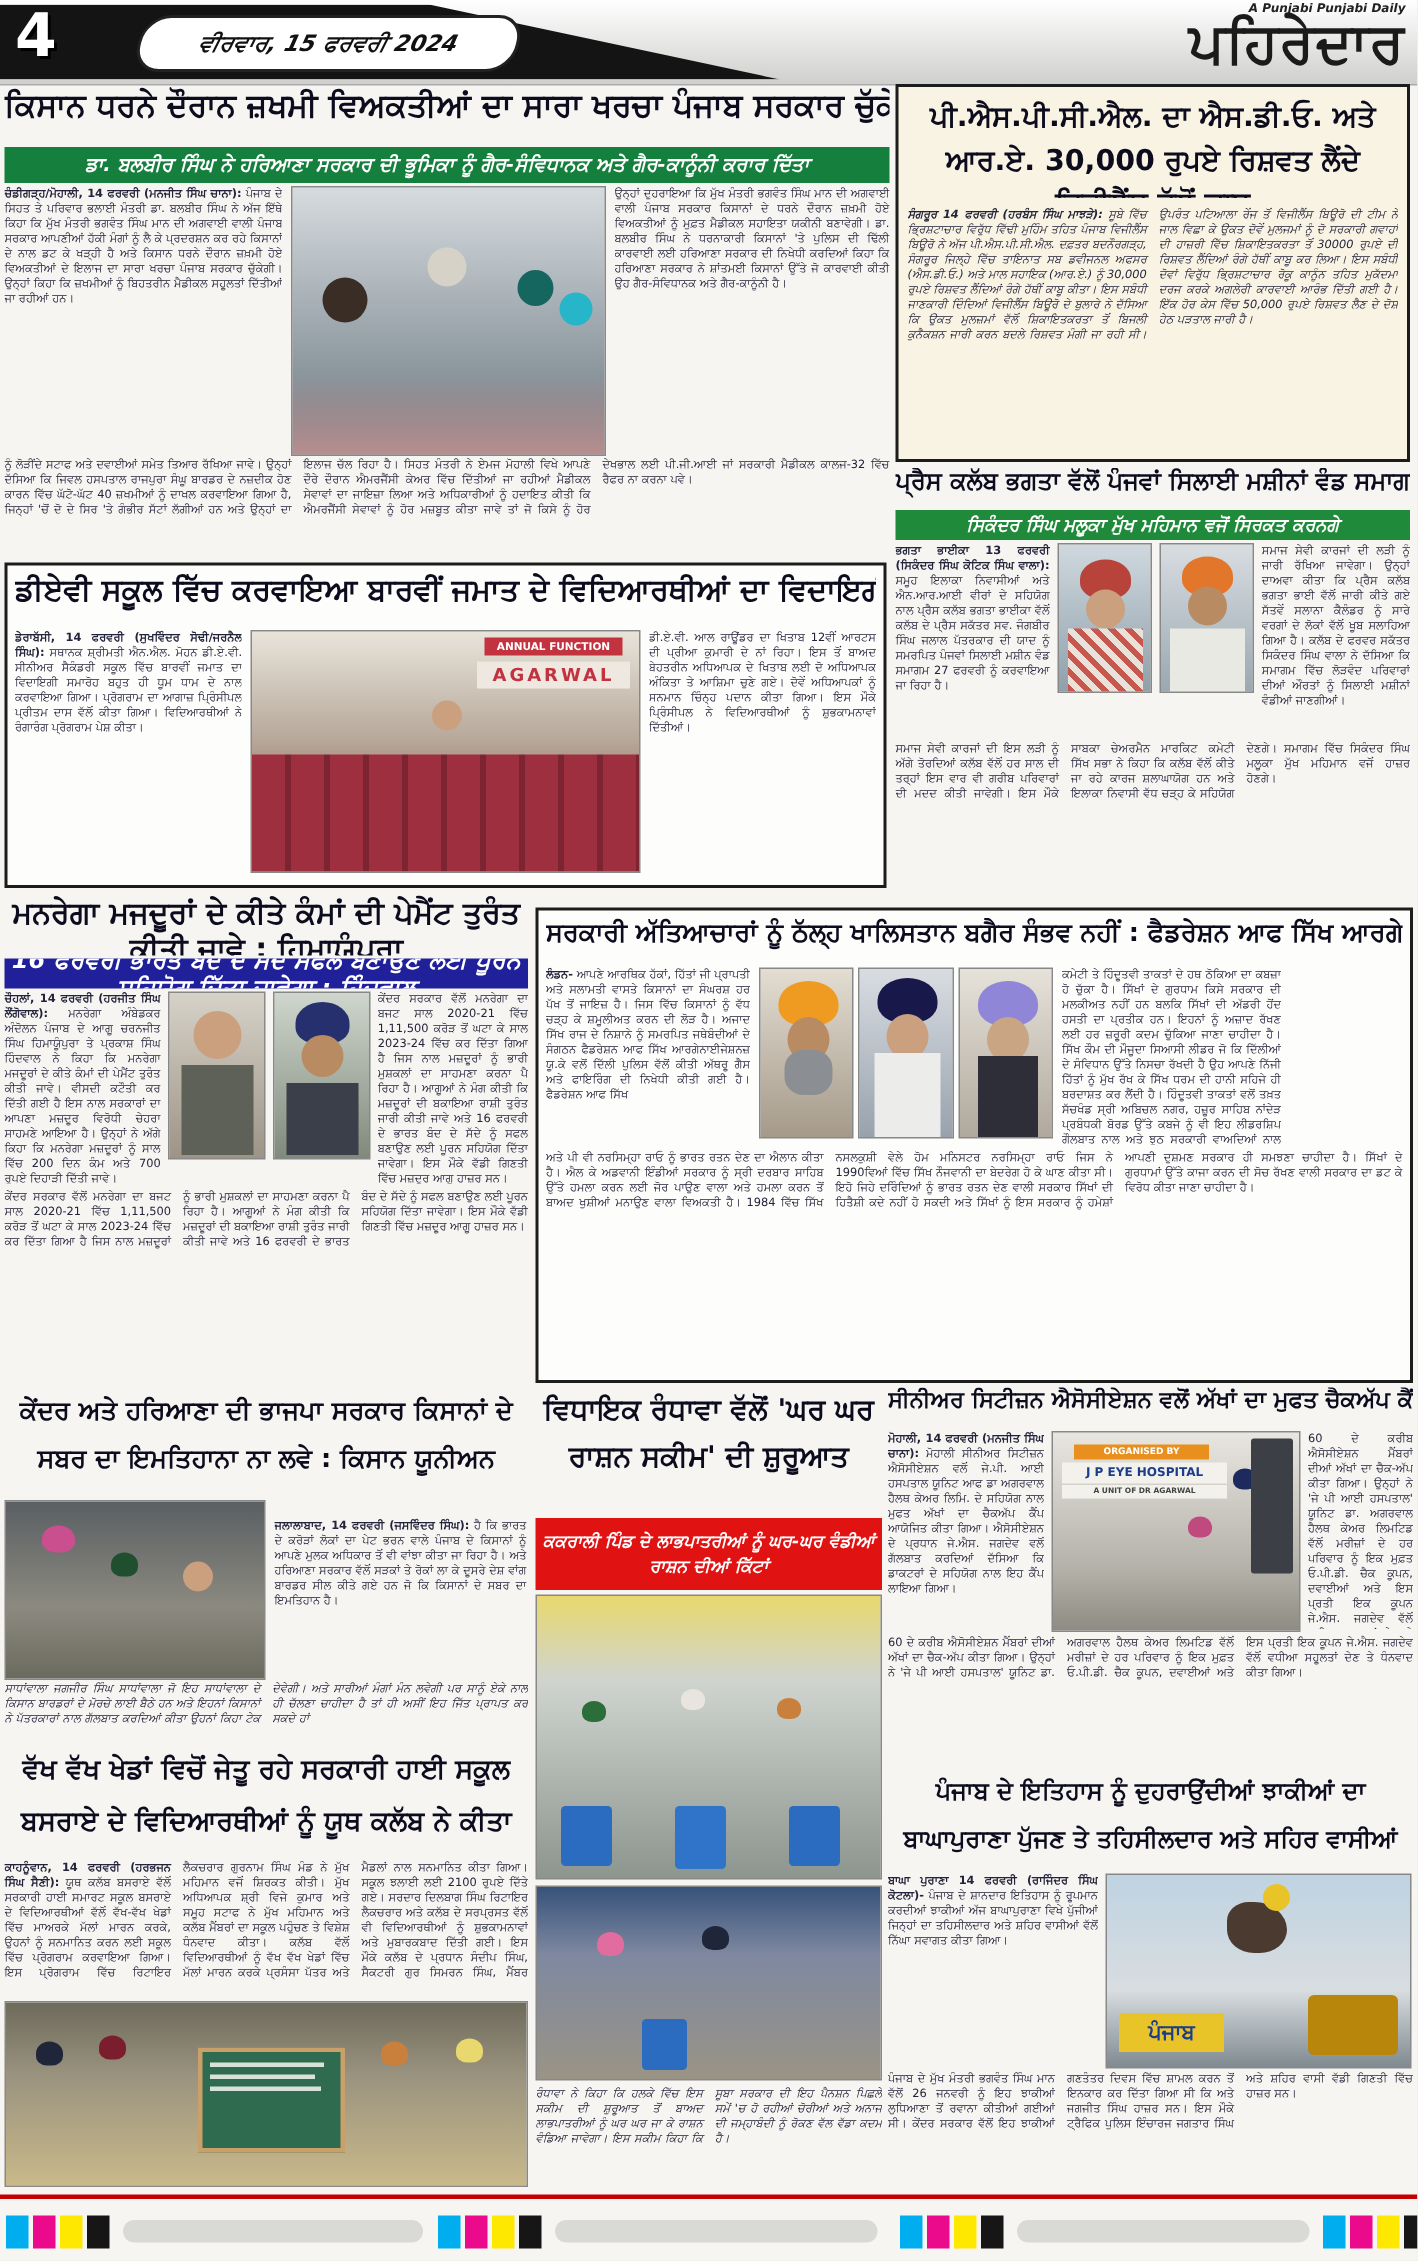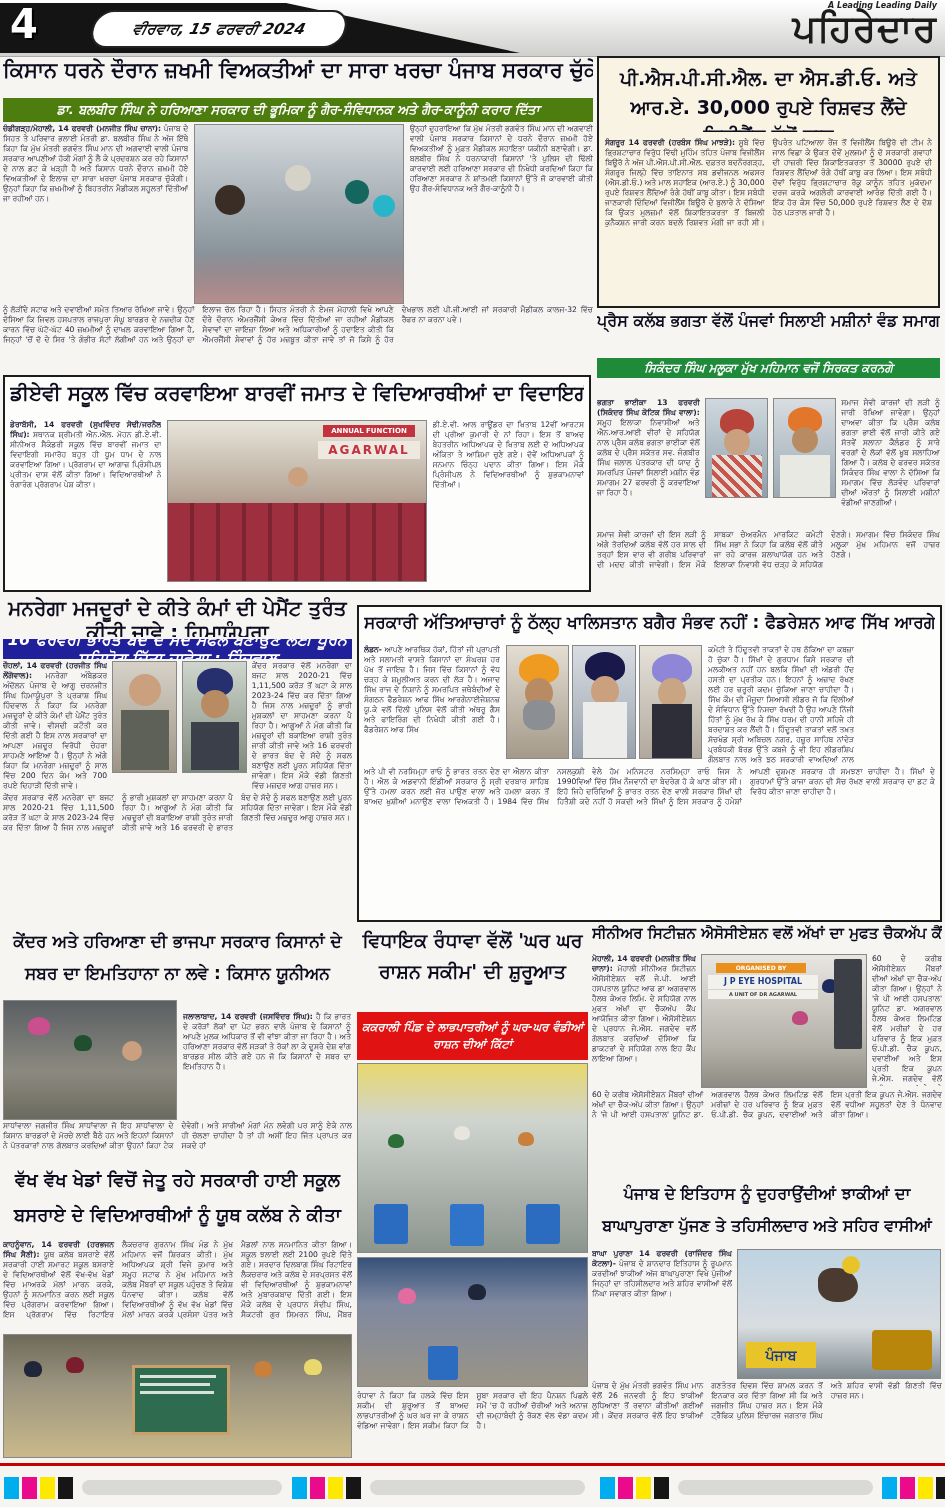--- a/index.html
+++ b/index.html
@@ -10,26 +10,26 @@
   .hdr-black{position:absolute;left:0;top:3px;width:520px;height:50px;background:#141414;clip-path:polygon(0 0,55% 0,100% 100%,0 100%);}
   .pgnum{position:absolute;left:10px;top:4px;color:#fff;font-size:40px;font-weight:bold;text-shadow:2px 2px 0 #000;line-height:1;}
   .datepill{position:absolute;left:92px;top:10px;width:250px;height:34px;background:#fff;border:2px solid #222;border-radius:18px;transform:skewX(-14deg);display:flex;align-items:center;justify-content:center;font-style:italic;font-weight:bold;font-size:15px;color:#111;}
   .masthead{position:absolute;right:8px;top:1px;text-align:right;}
   .tagline{font-size:8px;font-style:italic;font-weight:bold;color:#222;}
   .mast-title{font-size:37px;font-weight:bold;color:#1b1b1b;line-height:1.05;letter-spacing:1px;}
   
   .art{position:absolute;}
   .hl{font-weight:bold;color:#0c0c1e;text-align:center;line-height:1.18;overflow:hidden;}
   .banner{color:#fff;font-style:italic;font-weight:bold;text-align:center;display:flex;align-items:center;justify-content:center;overflow:hidden;}
-  .red{background:#4d7c0f;}
+  .red{background:#15803d;}
   .green{background:#1f8a3a;}
   .blue{background:#20209a;}
   .bodytxt{font-size:7.6px;line-height:1.32;color:#23233b;text-align:justify;overflow:hidden;}
   .dl{font-weight:bold;}
-  .cols2{column-count:2;column-gap:8px;}
+  .cols2{column-count:2;column-gap:8px;font-style:italic;}
   .cols3{column-count:3;column-gap:8px;}
   .photo{position:relative;overflow:hidden;background:#b5b5b5;border:1px solid #888;}
   .blob{position:absolute;border-radius:50%;}
   .boxed{border:2px solid #1c1c1c;background:#fff;}
   .cream{background:#f8f3e2;}
   .row{display:flex;}
   .pinkbox{background:#e9379b;color:#fff;font-weight:bold;text-align:center;display:flex;align-items:center;justify-content:center;border:2px solid #fff;outline:1px solid #c22;}
   .redbox{background:#e01212;color:#fff;font-weight:bold;font-style:italic;text-align:center;display:flex;align-items:center;justify-content:center;}
   
   .redrule{position:absolute;left:0;top:1463px;width:945px;height:3px;background:#c40000;}
@@ -43,21 +43,21 @@
 </head>
 <body>
 
 <div class="sheet">
 
   <div class="hdr">
     <div class="hdr-black"></div>
     <div class="pgnum">4</div>
     <div class="datepill">ਵੀਰਵਾਰ, 15 ਫਰਵਰੀ 2024</div>
     <div class="masthead">
-      <div class="tagline">A Leading Leading Daily</div>
+      <div class="tagline">A Punjabi Punjabi Daily</div>
       <div class="mast-title">ਪਹਿਰੇਦਾਰ</div>
     </div>
   </div>
 
   <div class="art" style="left:3px;top:58px;width:590px;height:314px;">
     <div class="hl" style="font-size:21px;height:38px;white-space:nowrap;">ਕਿਸਾਨ ਧਰਨੇ ਦੌਰਾਨ ਜ਼ਖਮੀ ਵਿਅਕਤੀਆਂ ਦਾ ਸਾਰਾ ਖਰਚਾ ਪੰਜਾਬ ਸਰਕਾਰ ਚੁੱਕੇਗੀ : ਸਿਹਤ ਮੰਤਰੀ</div>
     <div class="banner red" style="height:24px;font-size:13px;margin:2px 0;">ਡਾ. ਬਲਬੀਰ ਸਿੰਘ ਨੇ ਹਰਿਆਣਾ ਸਰਕਾਰ ਦੀ ਭੂਮਿਕਾ ਨੂੰ ਗੈਰ-ਸੰਵਿਧਾਨਕ ਅਤੇ ਗੈਰ-ਕਾਨੂੰਨੀ ਕਰਾਰ ਦਿੱਤਾ</div>
     <div class="row" style="height:178px;gap:6px;">
       <div class="bodytxt" style="width:186px;height:178px;">
         <span class="dl">ਚੰਡੀਗੜ੍ਹ/ਮੋਹਾਲੀ, 14 ਫਰਵਰੀ (ਮਨਜੀਤ ਸਿੰਘ ਚਾਨਾ):</span>
@@ -78,21 +78,21 @@
   <div class="art boxed cream" style="left:597px;top:56px;width:343px;height:252px;padding:6px;box-sizing:border-box;">
     <div class="hl" style="font-size:19px;height:68px;line-height:1.5;">ਪੀ.ਐਸ.ਪੀ.ਸੀ.ਐਲ. ਦਾ ਐਸ.ਡੀ.ਓ. ਅਤੇ ਆਰ.ਏ. 30,000 ਰੁਪਏ ਰਿਸ਼ਵਤ ਲੈਂਦੇ ਵਿਜੀਲੈਂਸ ਵੱਲੋਂ ਕਾਬੂ</div>
     <div class="bodytxt cols2" style="height:162px;margin-top:6px;">
       <span class="dl">ਸੰਗਰੂਰ 14 ਫਰਵਰੀ (ਹਰਬੰਸ ਸਿੰਘ ਮਾਝੜੇ):</span>
       <span>ਸੂਬੇ ਵਿੱਚ ਭ੍ਰਿਸ਼ਟਾਚਾਰ ਵਿਰੁੱਧ ਵਿੱਢੀ ਮੁਹਿੰਮ ਤਹਿਤ ਪੰਜਾਬ ਵਿਜੀਲੈਂਸ ਬਿਊਰੋ ਨੇ ਅੱਜ ਪੀ.ਐਸ.ਪੀ.ਸੀ.ਐਲ. ਦਫ਼ਤਰ ਬਦਨੌਰਗੜ੍ਹ, ਸੰਗਰੂਰ ਜਿਲ੍ਹੇ ਵਿੱਚ ਤਾਇਨਾਤ ਸਬ ਡਵੀਜਨਲ ਅਫਸਰ (ਐਸ.ਡੀ.ਓ.) ਅਤੇ ਮਾਲ ਸਹਾਇਕ (ਆਰ.ਏ.) ਨੂੰ 30,000 ਰੁਪਏ ਰਿਸ਼ਵਤ ਲੈਂਦਿਆਂ ਰੰਗੇ ਹੱਥੀਂ ਕਾਬੂ ਕੀਤਾ। ਇਸ ਸਬੰਧੀ ਜਾਣਕਾਰੀ ਦਿੰਦਿਆਂ ਵਿਜੀਲੈਂਸ ਬਿਊਰੋ ਦੇ ਬੁਲਾਰੇ ਨੇ ਦੱਸਿਆ ਕਿ ਉਕਤ ਮੁਲਜ਼ਮਾਂ ਵੱਲੋਂ ਸ਼ਿਕਾਇਤਕਰਤਾ ਤੋਂ ਬਿਜਲੀ ਕੁਨੈਕਸ਼ਨ ਜਾਰੀ ਕਰਨ ਬਦਲੇ ਰਿਸ਼ਵਤ ਮੰਗੀ ਜਾ ਰਹੀ ਸੀ। ਉਪਰੰਤ ਪਟਿਆਲਾ ਰੇਂਜ ਤੋਂ ਵਿਜੀਲੈਂਸ ਬਿਊਰੋ ਦੀ ਟੀਮ ਨੇ ਜਾਲ ਵਿਛਾ ਕੇ ਉਕਤ ਦੋਵੇਂ ਮੁਲਜਮਾਂ ਨੂੰ ਦੋ ਸਰਕਾਰੀ ਗਵਾਹਾਂ ਦੀ ਹਾਜ਼ਰੀ ਵਿੱਚ ਸ਼ਿਕਾਇਤਕਰਤਾ ਤੋਂ 30000 ਰੁਪਏ ਦੀ ਰਿਸ਼ਵਤ ਲੈਂਦਿਆਂ ਰੰਗੇ ਹੱਥੀਂ ਕਾਬੂ ਕਰ ਲਿਆ। ਇਸ ਸਬੰਧੀ ਦੋਵਾਂ ਵਿਰੁੱਧ ਭ੍ਰਿਸ਼ਟਾਚਾਰ ਰੋਕੂ ਕਾਨੂੰਨ ਤਹਿਤ ਮੁਕੱਦਮਾ ਦਰਜ ਕਰਕੇ ਅਗਲੇਰੀ ਕਾਰਵਾਈ ਆਰੰਭ ਦਿੱਤੀ ਗਈ ਹੈ। ਇੱਕ ਹੋਰ ਕੇਸ ਵਿੱਚ 50,000 ਰੁਪਏ ਰਿਸ਼ਵਤ ਲੈਣ ਦੇ ਦੋਸ਼ ਹੇਠ ਪੜਤਾਲ ਜਾਰੀ ਹੈ।</span>
     </div>
   </div>
 
   <div class="art" style="left:597px;top:312px;width:343px;height:281px;">
     <div class="hl" style="font-size:16px;height:26px;white-space:nowrap;">ਪ੍ਰੈਸ ਕਲੱਬ ਭਗਤਾ ਵੱਲੋਂ ਪੰਜਵਾਂ ਸਿਲਾਈ ਮਸ਼ੀਨਾਂ ਵੰਡ ਸਮਾਗਮ 27 ਨੂੰ</div>
-    <div class="banner green" style="height:20px;font-size:12px;margin:20px 0;text-align:center;">ਸਿਕੰਦਰ ਸਿੰਘ ਮਲੂਕਾ ਮੁੱਖ ਮਹਿਮਾਨ ਵਜੋਂ ਸਿਰਕਤ ਕਰਨਗੇ</div>
+    <div class="banner green" style="height:20px;font-size:12px;margin:2px 0;text-align:center;">ਸਿਕੰਦਰ ਸਿੰਘ ਮਲੂਕਾ ਮੁੱਖ ਮਹਿਮਾਨ ਵਜੋਂ ਸਿਰਕਤ ਕਰਨਗੇ</div>
     <div class="row" style="height:128px;gap:5px;">
       <div class="bodytxt" style="width:104px;height:128px;">
         <span class="dl">ਭਗਤਾ ਭਾਈਕਾ 13 ਫਰਵਰੀ (ਸਿਕੰਦਰ ਸਿੰਘ ਕੋਟਿਕ ਸਿੰਘ ਵਾਲਾ):</span>
         <span>ਸਮੂਹ ਇਲਾਕਾ ਨਿਵਾਸੀਆਂ ਅਤੇ ਐਨ.ਆਰ.ਆਈ ਵੀਰਾਂ ਦੇ ਸਹਿਯੋਗ ਨਾਲ ਪ੍ਰੈਸ ਕਲੱਬ ਭਗਤਾ ਭਾਈਕਾ ਵੱਲੋਂ ਕਲੱਬ ਦੇ ਪ੍ਰੈਸ ਸਕੱਤਰ ਸਵ. ਜੰਗਬੀਰ ਸਿੰਘ ਜਲਾਲ ਪੱਤਰਕਾਰ ਦੀ ਯਾਦ ਨੂੰ ਸਮਰਪਿਤ ਪੰਜਵਾਂ ਸਿਲਾਈ ਮਸ਼ੀਨ ਵੰਡ ਸਮਾਗਮ 27 ਫਰਵਰੀ ਨੂੰ ਕਰਵਾਇਆ ਜਾ ਰਿਹਾ ਹੈ।</span>
       </div>
       <div class="photo" style="width:62px;height:98px;background:linear-gradient(180deg,#cfd8de,#8fa0ab);">
         <span class="blob" style="left:14px;top:10px;width:34px;height:26px;background:#b8433a;border-radius:50% 50% 40% 40%;"></span>
         <span class="blob" style="left:18px;top:30px;width:26px;height:26px;background:#caa07e;"></span>
         <span style="position:absolute;left:6px;top:56px;width:50px;height:42px;background:repeating-linear-gradient(45deg,#c8584f 0 4px,#e8e2d8 4px 8px);"></span>
       </div>

